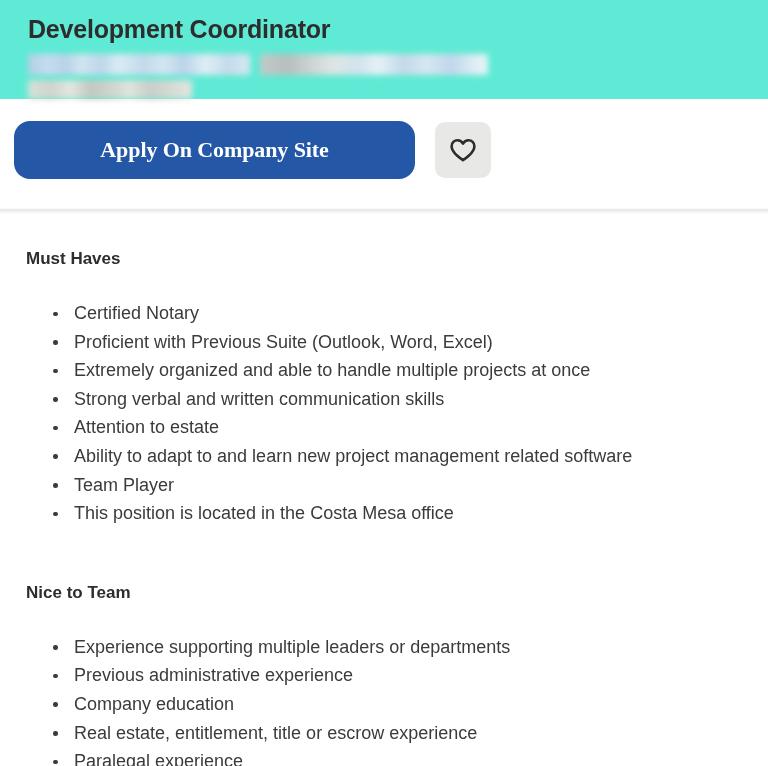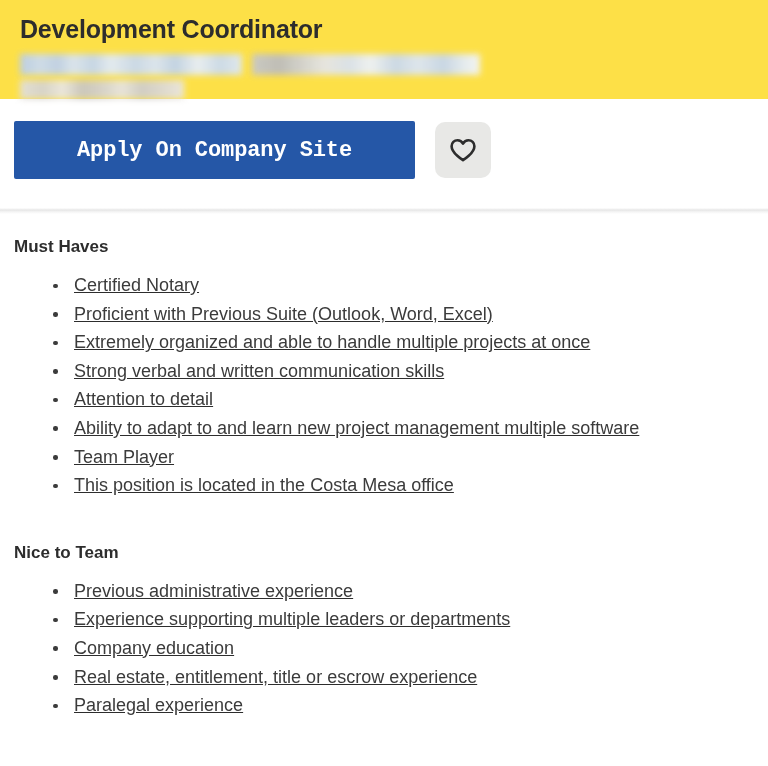--- a/index.html
+++ b/index.html
@@ -18,22 +18,22 @@
 
   .page {
     position: relative;
     width: 768px;
     height: 766px;
     background: #ffffff;
   }
 
   
   .header-block {
-    padding: 0 20px;
-    background: #fde047;
+    padding: 0 28px;
+    background: #5eead4;
   }
 
   .job-title {
     margin: 0;
     padding-top: 13px;
     font-size: 25px;
     line-height: 32px;
     font-weight: bold;
     letter-spacing: -0.2px;
     color: #2d2d2d;
@@ -90,22 +90,22 @@
     align-items: center;
     padding: 0 14px;
     margin-top: 22px;
   }
   .apply-button {
     width: 401px;
     height: 58px;
     background: #2557a7;
     color: #ffffff;
     border: none;
-    border-radius: 2px;
-    font-family: Liberation Mono, monospace;
+    border-radius: 16px;
+    font-family: Liberation Serif, serif;
     font-size: 22px;
     font-weight: bold;
     letter-spacing: -0.1px;
     cursor: pointer;
     padding: 0;
   }
   .save-button {
     width: 56px;
     height: 56px;
     margin-left: 20px;
@@ -127,32 +127,31 @@
     margin-top: 29px;
     height: 6px;
     background: linear-gradient(180deg, #ffffff 0%, #e6e6e6 34%, #f3f3f3 60%, #ffffff 100%);
   }
 
   
   .description {
     padding: 0 14px;
   }
   .section-heading {
-    margin: 0;
+    margin: 12px;
     padding-top: 22px;
     font-size: 17px;
     line-height: 22px;
     font-weight: bold;
     color: #2d2d2d;
   }
   .bullet-list {
-    margin: 13px 0 0 0;
+    margin: 29px 0 0 0;
     padding: 0;
     list-style: none;
-    text-decoration: underline;
   }
   .bullet-item {
     position: relative;
     padding-left: 60px;
     font-size: 18px;
     line-height: 28.6px;
     color: #3b3b3b;
   }
   .bullet-item::before {
     content: "";
@@ -206,33 +205,33 @@
 
   <div class="description">
 
     <h2 class="section-heading">Must Haves</h2>
 
     <ul class="bullet-list">
       <li class="bullet-item">Certified Notary</li>
       <li class="bullet-item">Proficient with Previous Suite (Outlook, Word, Excel)</li>
       <li class="bullet-item">Extremely organized and able to handle multiple projects at once</li>
       <li class="bullet-item">Strong verbal and written communication skills</li>
-      <li class="bullet-item">Attention to detail</li>
-      <li class="bullet-item">Ability to adapt to and learn new project management multiple software</li>
+      <li class="bullet-item">Attention to estate</li>
+      <li class="bullet-item">Ability to adapt to and learn new project management related software</li>
       <li class="bullet-item">Team Player</li>
       <li class="bullet-item">This position is located in the Costa Mesa office</li>
     </ul>
 
     <div class="nice-gap"></div>
 
     <h2 class="section-heading">Nice to Team</h2>
 
     <ul class="bullet-list">
+      <li class="bullet-item">Experience supporting multiple leaders or departments</li>
       <li class="bullet-item">Previous administrative experience</li>
-      <li class="bullet-item">Experience supporting multiple leaders or departments</li>
       <li class="bullet-item">Company education</li>
       <li class="bullet-item">Real estate, entitlement, title or escrow experience</li>
       <li class="bullet-item">Paralegal experience</li>
     </ul>
 
   </div>
 
 </div>
 
 </body></html>

